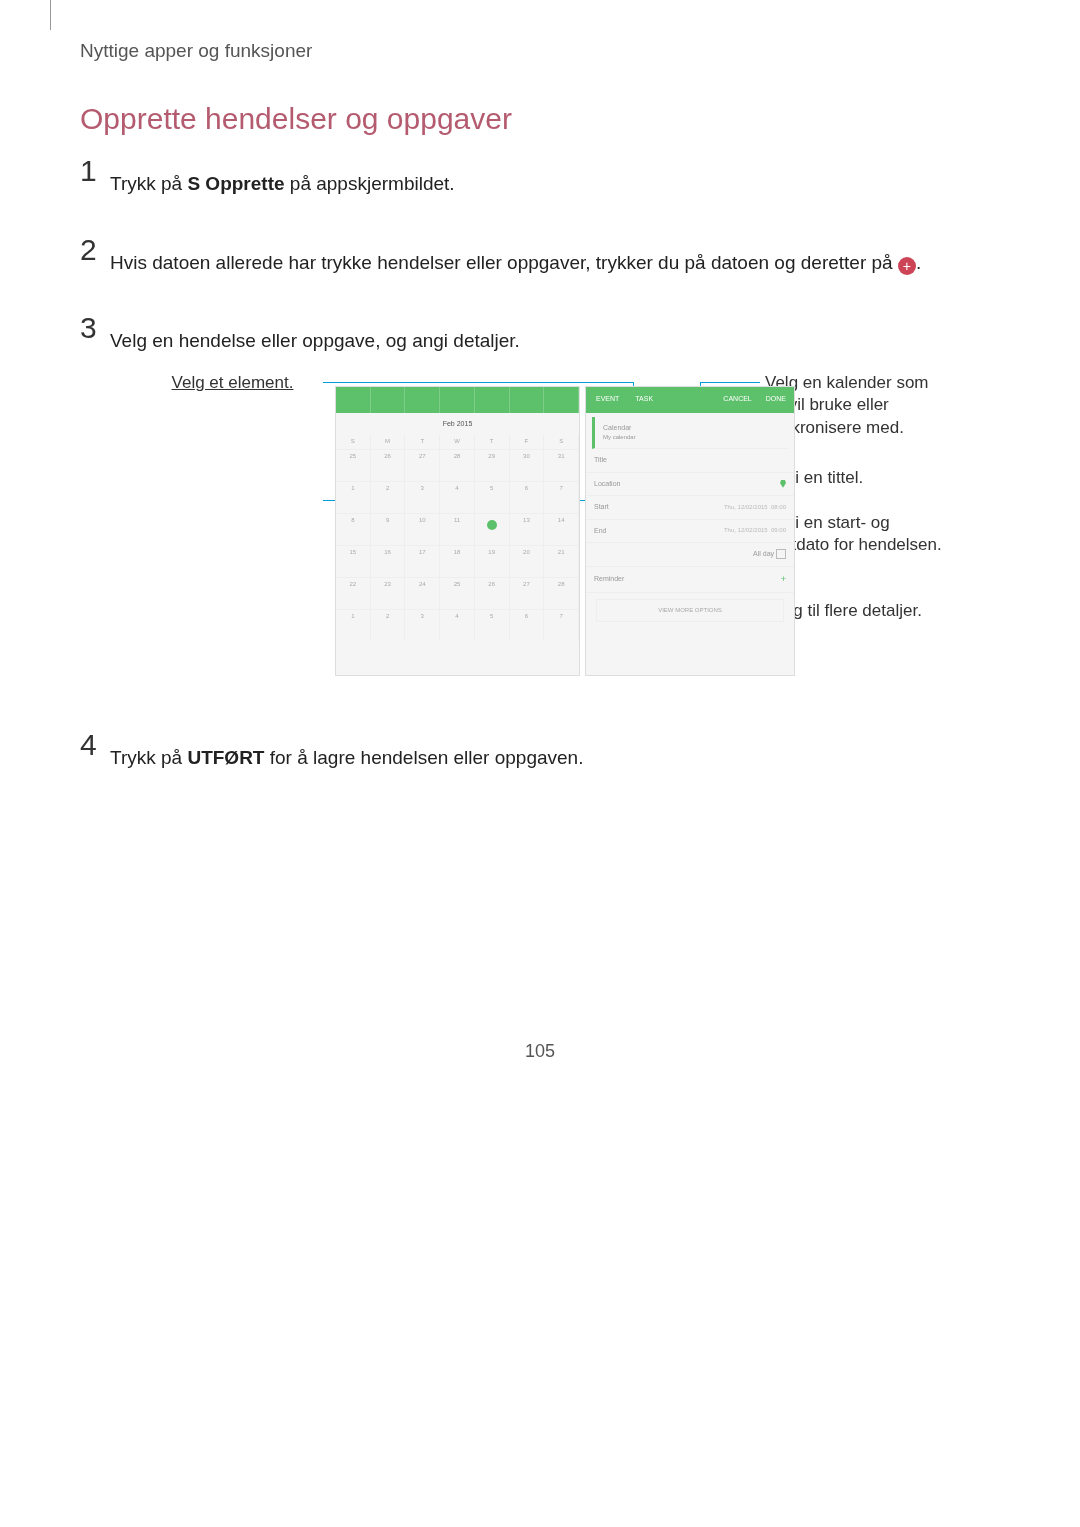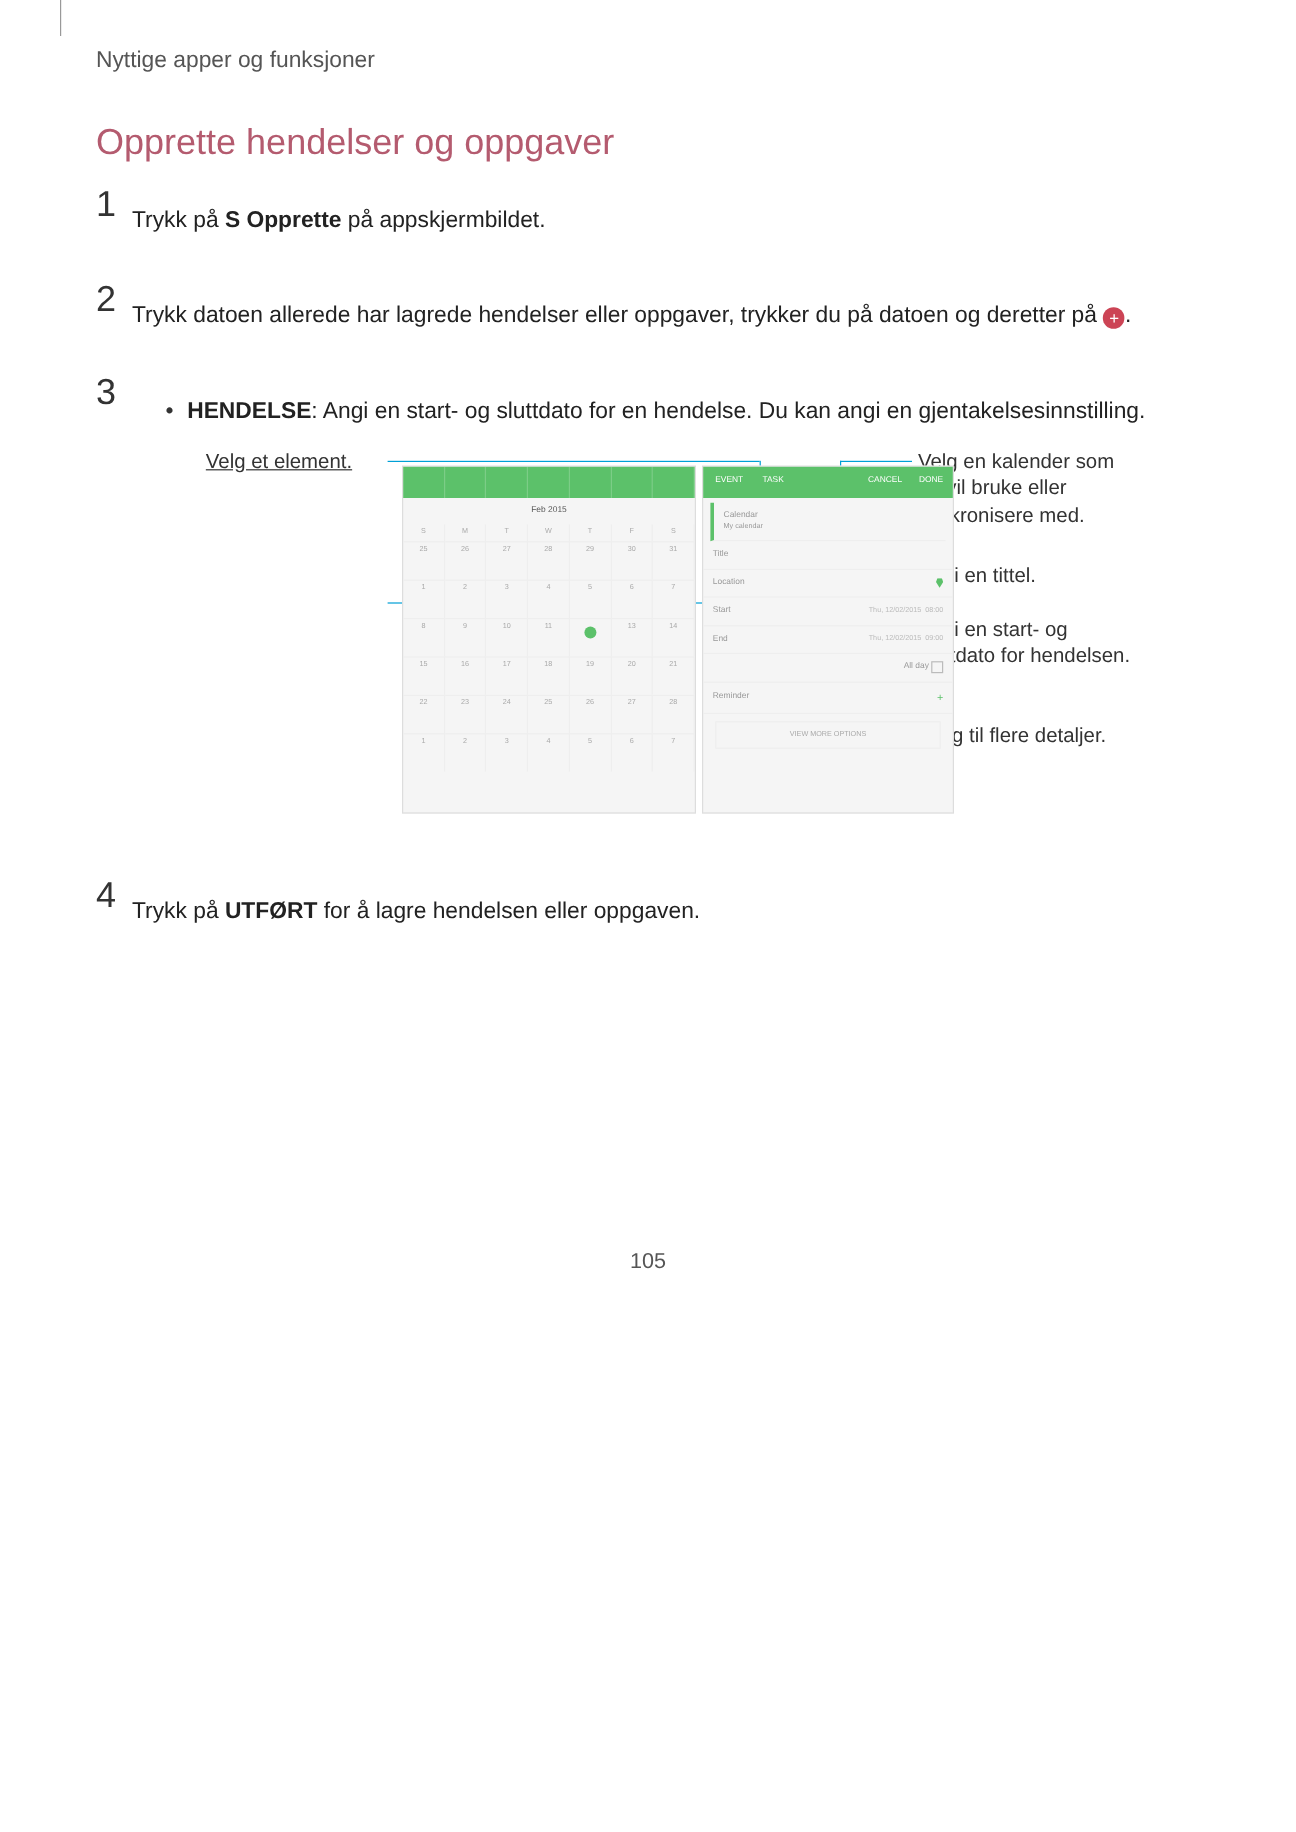--- a/index.html
+++ b/index.html
@@ -236,32 +236,30 @@
         <p>
           <span>Trykk på </span><b>S Opprette</b><span> på appskjermbildet.</span>
         </p>
       </div>
     </li>
 
     <li>
       <div class="num">2</div>
       <div class="body">
         <p>
-          <span>Trykk datoen allerede har lagrede hendelser eller oppgaver, trykker du på datoen og deretter på </span><span class="plus-icon">+</span><span>.</span>
+          <span>Hvis datoen allerede har trykke hendelser eller oppgaver, trykker du på datoen og deretter på </span><span class="plus-icon">+</span><span>.</span>
         </p>
       </div>
     </li>
 
     <li>
       <div class="num">3</div>
       <div class="body">
+        <p>Velg en hendelse eller oppgave, og angi detaljer.</p>
         <ul class="bullets">
-          <li>
-            <b>HENDELSE</b><span>: Angi en start- og sluttdato for en hendelse. Du kan angi en gjentakelsesinnstilling.</span>
-          </li>
         </ul>
 
         <div class="diagram">
 
           <div class="callout leftc" style="top:0;">Velg et element.</div>
 
 
           <div class="callout right" style="top:0;">Velg en kalender som du vil bruke eller synkronisere med.</div>
           <div class="callout right" style="top:95px;">Angi en tittel.</div>
           <div class="callout right" style="top:140px;">Angi en start- og sluttdato for hendelsen.</div>

